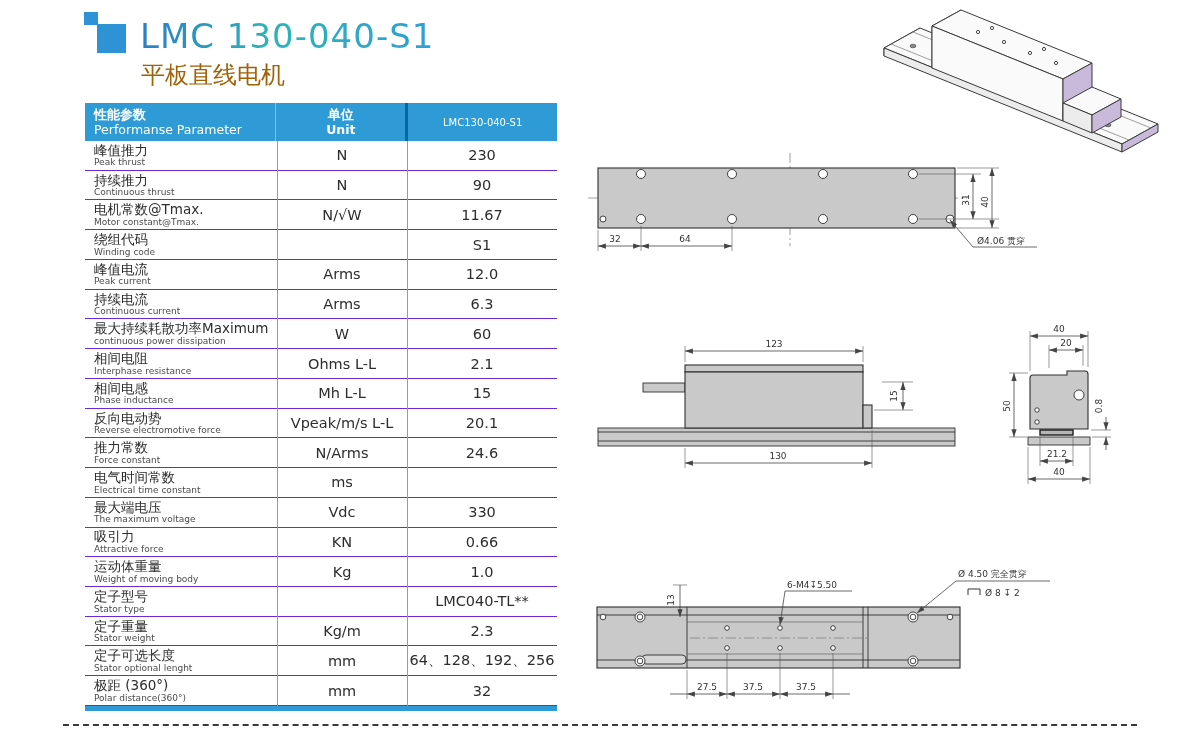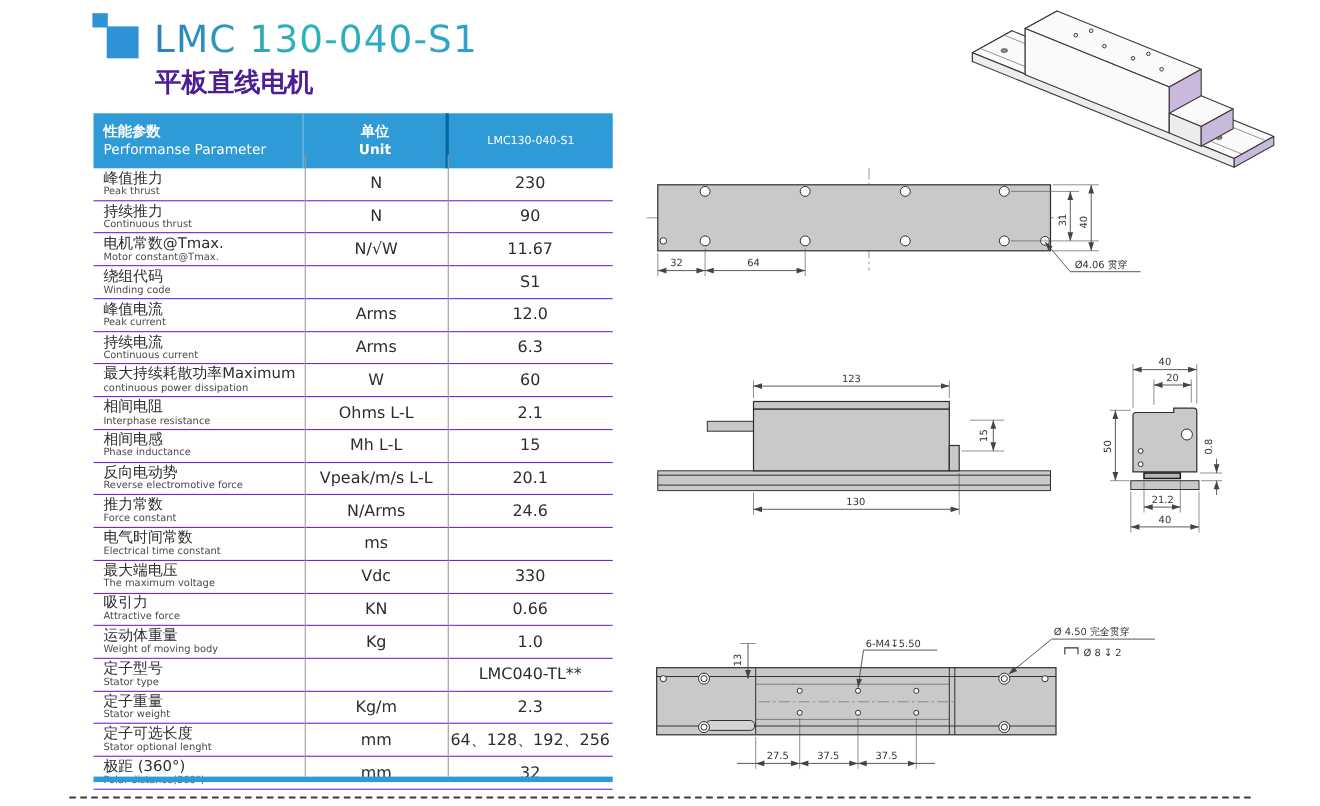--- a/index.html
+++ b/index.html
@@ -6,25 +6,25 @@
   body{width:1200px;height:733px;position:relative;background:#fff;overflow:hidden;
        font-family:"DejaVu Sans","Liberation Sans",sans-serif;color:#2d2d2d}
   .abs{position:absolute}
 
   
   #sq-small{left:84px;top:12px;width:14px;height:13px;background:#2e93d5}
   #sq-large{left:97px;top:24px;width:29px;height:29px;background:#2e93d5}
   #page-title{left:140px;top:16px;font-size:34px;font-weight:normal;letter-spacing:1px;
       background:linear-gradient(90deg,#2b7fc4 0%,#2cb4b8 45%,#2f9fd4 100%);
       -webkit-background-clip:text;background-clip:text;color:transparent;-webkit-text-fill-color:transparent}
-  #page-subtitle{left:141px;top:59px;font-size:24px;font-weight:bold;color:#4c1d95}
+  #page-subtitle{left:141px;top:59px;font-size:24px;font-weight:normal;color:#a16207}
 
   
   #spec-table{left:85px;top:103px;width:472px}
-  .t-head{display:flex;height:50px;background:#2e9bd6;color:#fff}
+  .t-head{display:flex;height:38px;background:#2e9bd6;color:#fff}
   .th1{width:192px;padding-left:9px;box-sizing:border-box;display:flex;flex-direction:column;justify-content:center}
   .th1 .zh{font-size:13px;font-weight:bold;line-height:1.2}
   .th1 .en{font-size:12.5px;font-weight:normal;line-height:1.2}
   .th2{width:130px;display:flex;flex-direction:column;justify-content:center;text-align:center;border-left:1px solid #79c2e7}
   .th2 .zh{font-size:13px;font-weight:bold;line-height:1.2}
   .th2 .en{font-size:12.5px;font-weight:bold;line-height:1.2}
   .th3{width:150px;display:flex;align-items:center;justify-content:center;font-size:10px;font-weight:normal;border-left:3px solid #0369a1}
   .t-row{display:flex;height:29.74px;border-bottom:1px solid #6d28d9;box-sizing:border-box}
   .t-row .c1{width:192px;padding-left:9px;box-sizing:border-box;display:flex;flex-direction:column;justify-content:center}
   .c1 .zh{font-size:13.5px;color:#2d2d2d;line-height:1.08;white-space:nowrap}

